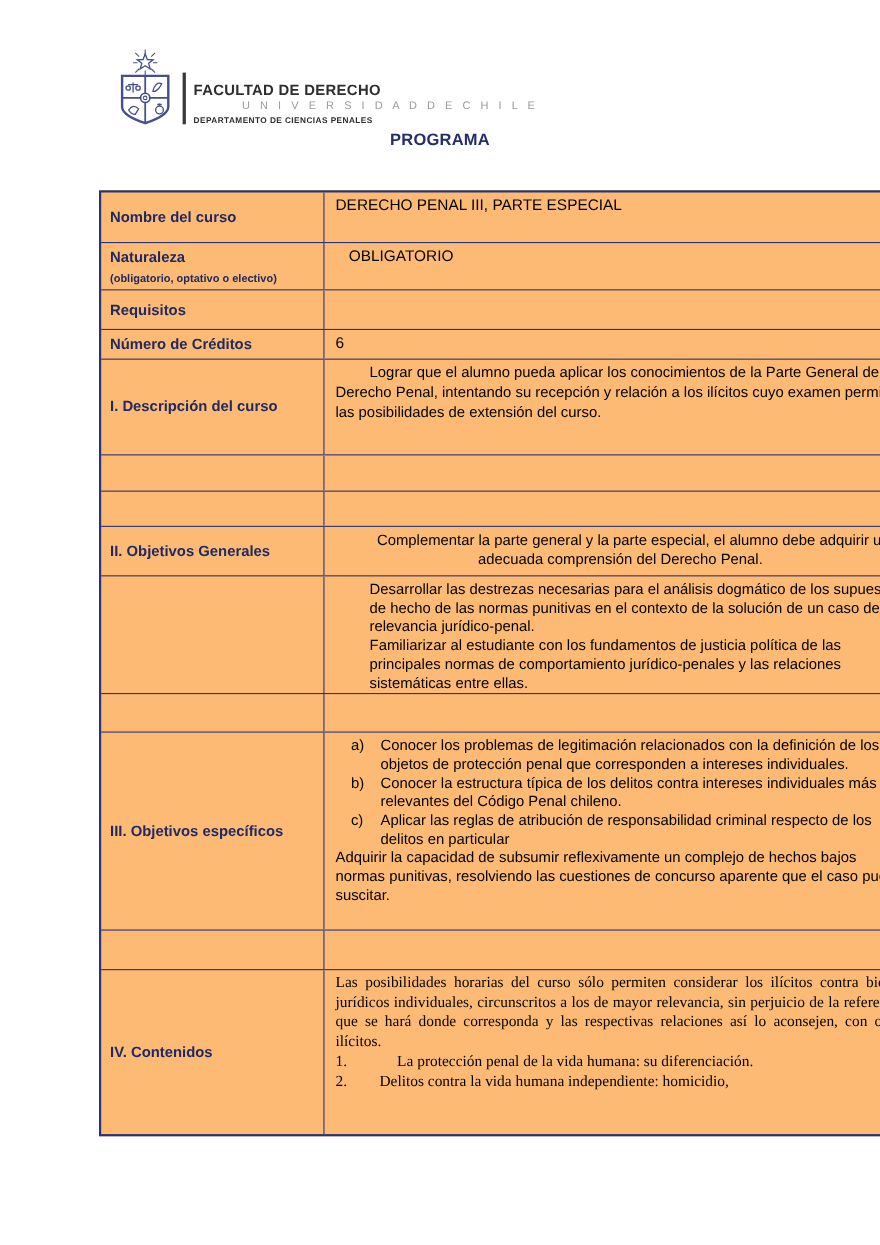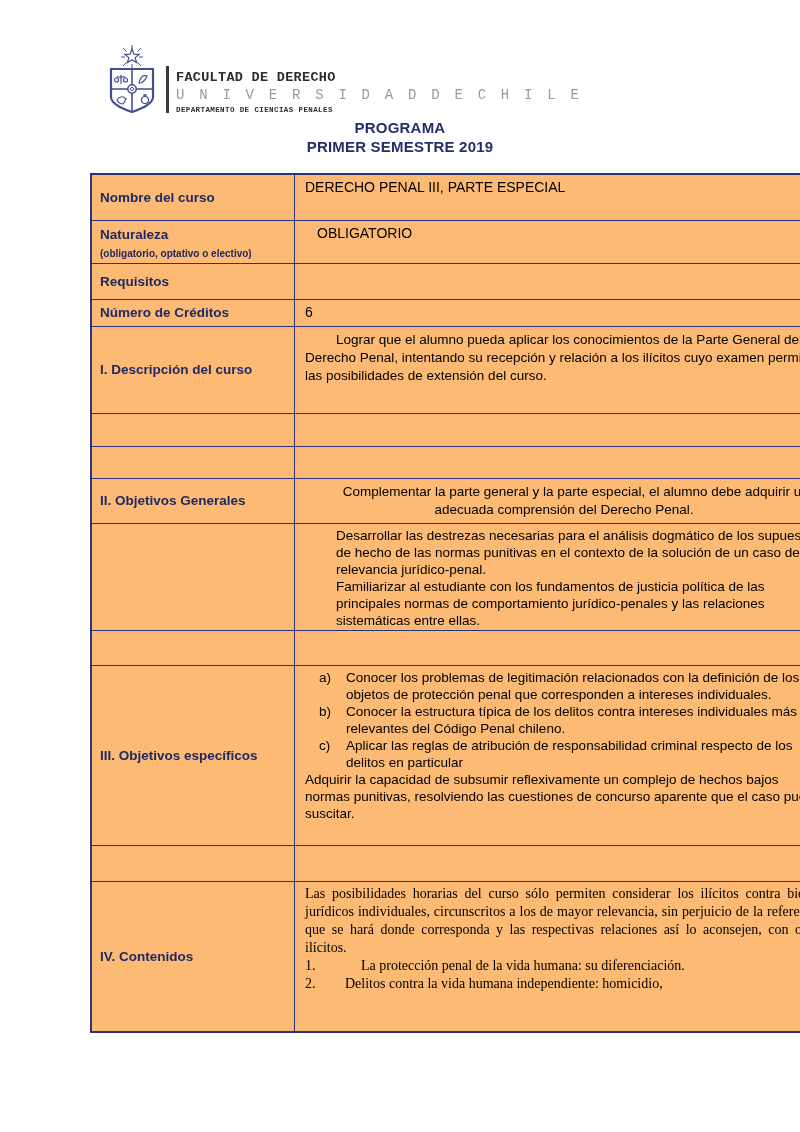--- a/index.html
+++ b/index.html
@@ -8,26 +8,26 @@
     width: 800px; height: 1132px;
     position: relative;
     font-family: "Liberation Sans", sans-serif;
     color: #000;
     overflow: hidden;
   }
   
   .logo-wrap { position: absolute; left: 106px; top: 44px; display: flex; align-items: flex-end; }
   .logo-svg { display: block; }
   .logo-bar { width: 3px; height: 47px; background: #3a3a3a; margin: 0 7px 1px 8px; }
-  .logo-text { padding-bottom: 0; font-family: Liberation Mono, monospace; }
+  .logo-text { padding-bottom: 0; }
   .logo-faculty {
     font-size: 13.5px; font-weight: bold; color: #2d2d2d; letter-spacing: 0.3px;
   }
   .logo-university {
-    font-size: 14px; color: #9a9a9a; letter-spacing: 3.2px; margin-top: 2px;
+    font-size: 10px; color: #9a9a9a; letter-spacing: 3.2px; margin-top: 2px; margin-left: 44px;
   }
   .logo-department {
     font-size: 7.5px; font-weight: bold; color: #2d2d2d; letter-spacing: 0.4px; margin-top: 3px;
   }
   
   .doc-title {
     position: absolute; top: 118px; left: 0; width: 100%;
     text-align: center; color: #242e6b; font-weight: bold;
     font-size: 15px; line-height: 19px; letter-spacing: 0.2px;
   }
@@ -106,21 +106,20 @@
   <div class="logo-bar"></div>
   <div class="logo-text">
     <div class="logo-faculty">FACULTAD DE DERECHO</div>
     <div class="logo-university">U N I V E R S I D A D   D E   C H I L E</div>
     <div class="logo-department">DEPARTAMENTO DE CIENCIAS PENALES</div>
   </div>
 </div>
 
 <div class="doc-title">
   <div>PROGRAMA</div>
-  <div>PRIMER SEMESTRE 2019</div>
 </div>
 
 <div class="course-table">
 
   <div class="row r1">
     <div class="cl">
       <span class="lbl">Nombre del curso</span>
     </div>
     <div class="cr">
       <span class="val">DERECHO PENAL III, PARTE ESPECIAL</span>

